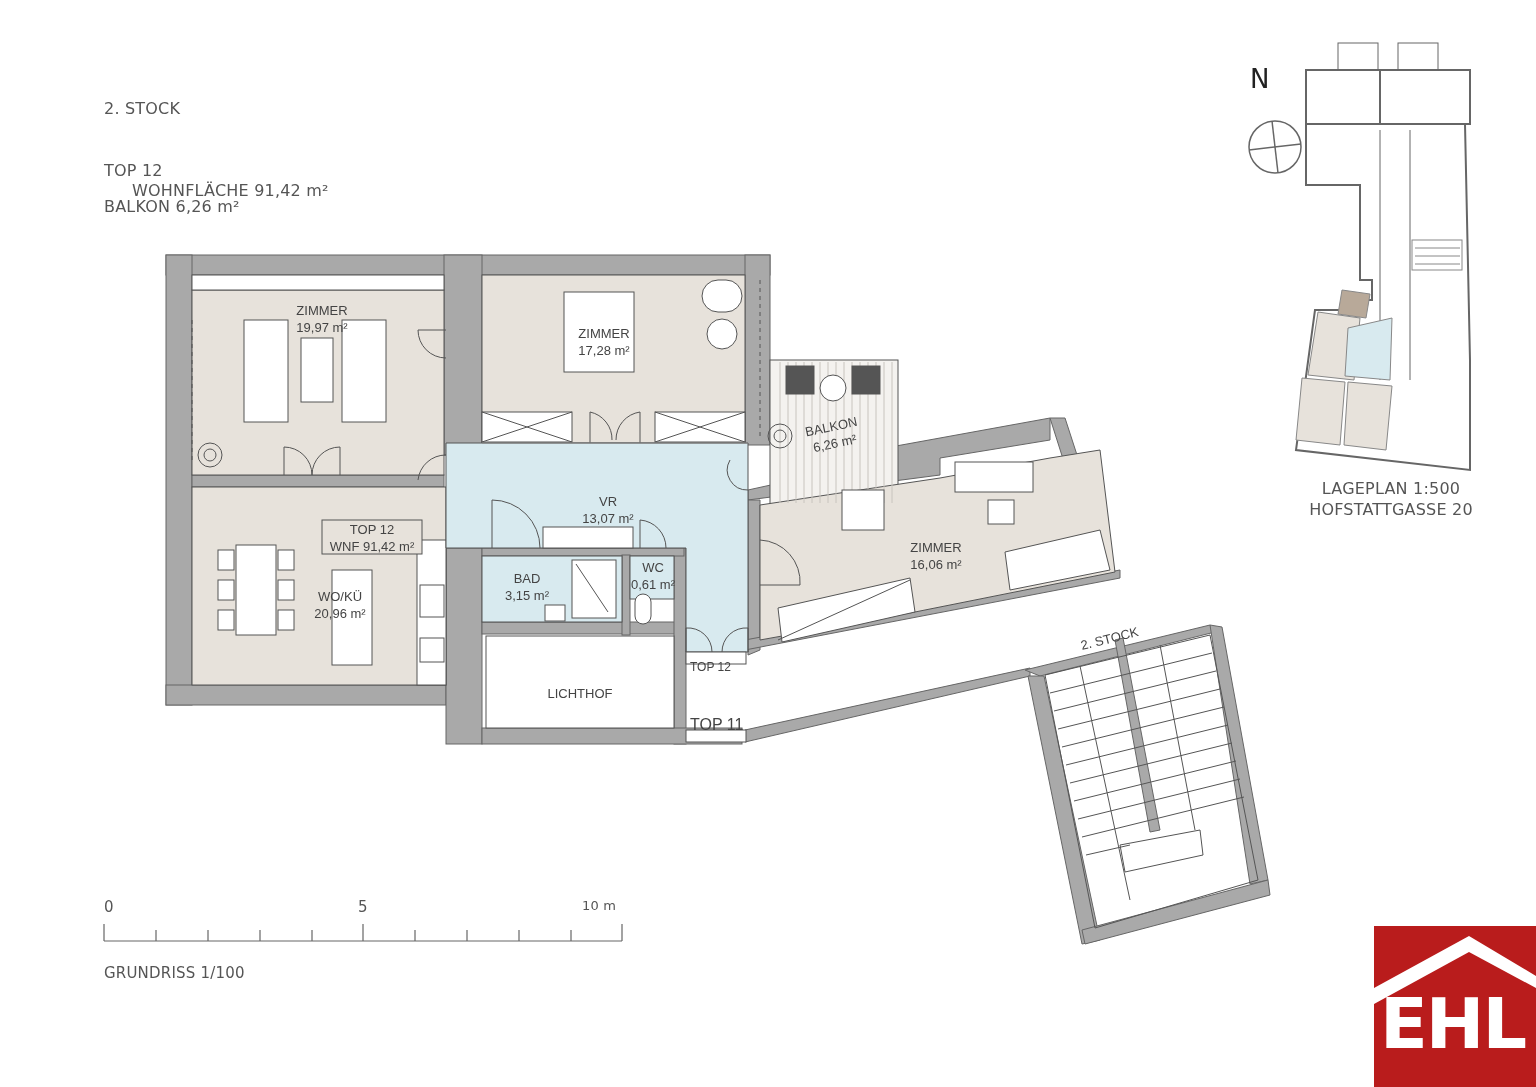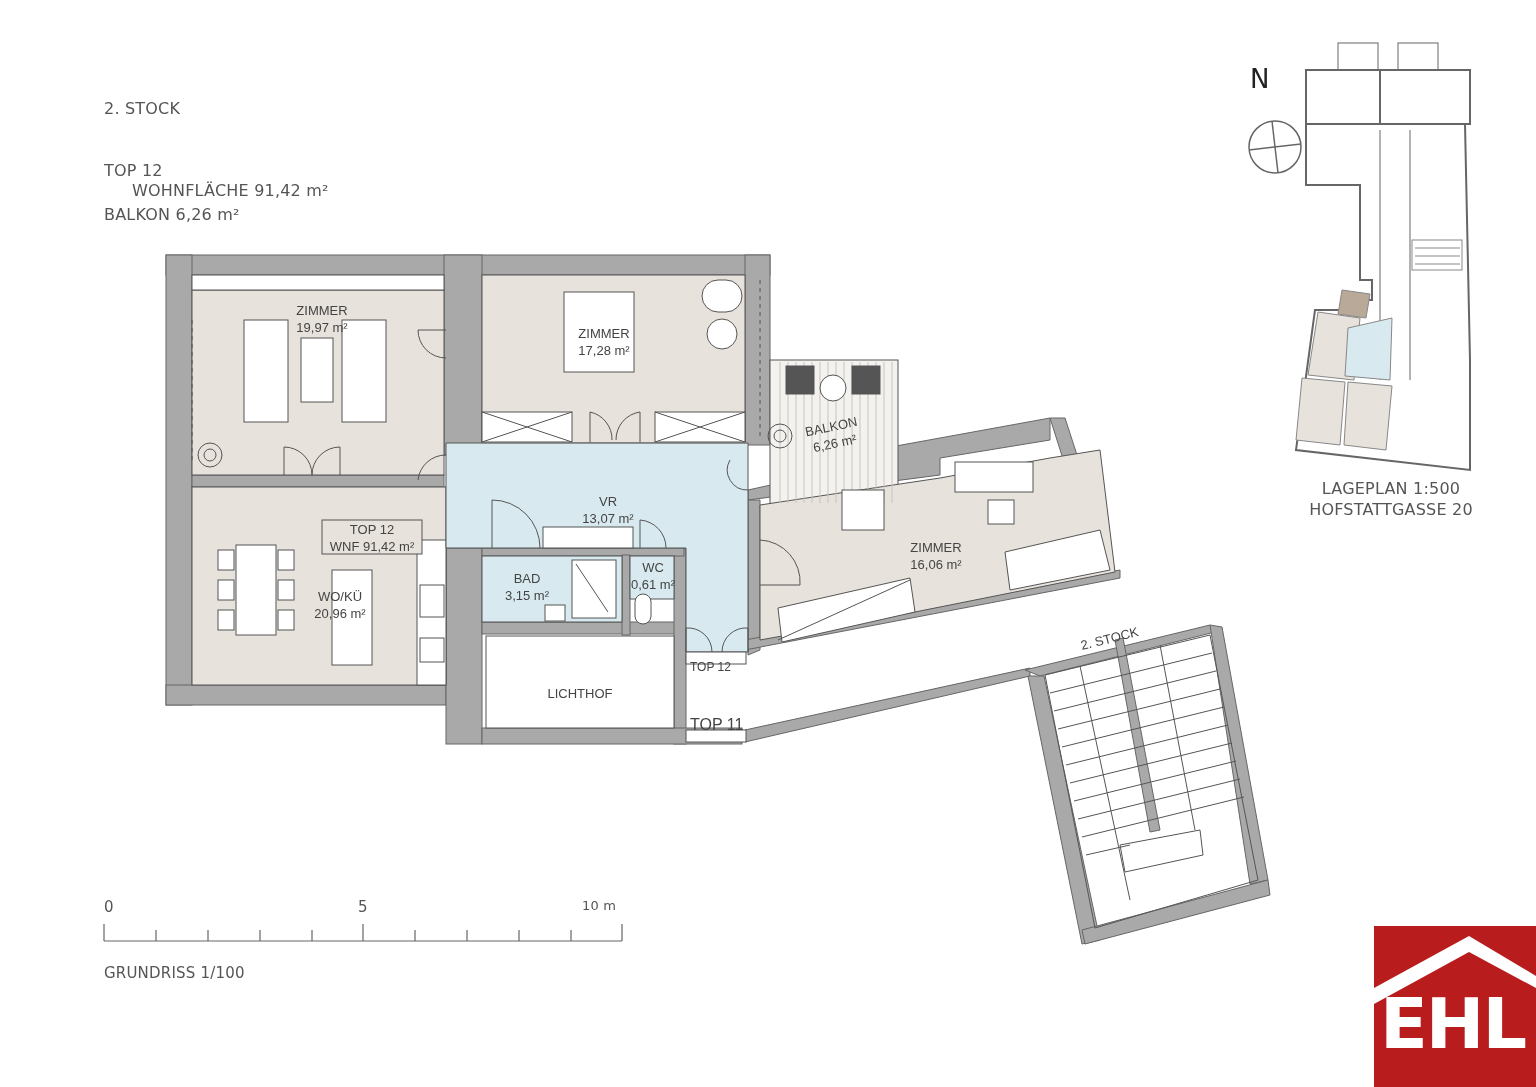--- a/index.html
+++ b/index.html
@@ -10,21 +10,21 @@
   svg{position:absolute;left:0;top:0;}
   .ehl{position:absolute;left:1374px;top:926px;width:162px;height:161px;background:#b91c1c;overflow:hidden;}
   .ehl-text{position:absolute;left:6px;top:58px;width:156px;font-family:"DejaVu Sans",sans-serif;font-weight:bold;font-size:70px;color:#fff;letter-spacing:-2px;line-height:80px;}
 </style>
 </head>
 <body>
 
 <div class="txt info" style="top:98px;">2. STOCK</div>
 <div class="txt info" style="top:160px;">TOP  12</div>
 <div class="txt info" style="top:180px;margin-left:28px;">WOHNFLÄCHE 91,42 m²</div>
-<div class="txt info" style="top:204px;">BALKON 6,26 m²</div>
+<div class="txt info" style="top:196px;">BALKON 6,26 m²</div>
 
 <svg width="1536" height="1087" viewBox="0 0 1536 1087">
 
   <g fill="#a9a9a9" stroke="#666" stroke-width="1">
 
     <rect x="166" y="255" width="604" height="20"></rect>
     <rect x="166" y="255" width="26" height="450"></rect>
     <rect x="166" y="685" width="280" height="20"></rect>
     <rect x="444" y="255" width="38" height="200"></rect>
     <rect x="745" y="255" width="25" height="190"></rect>

